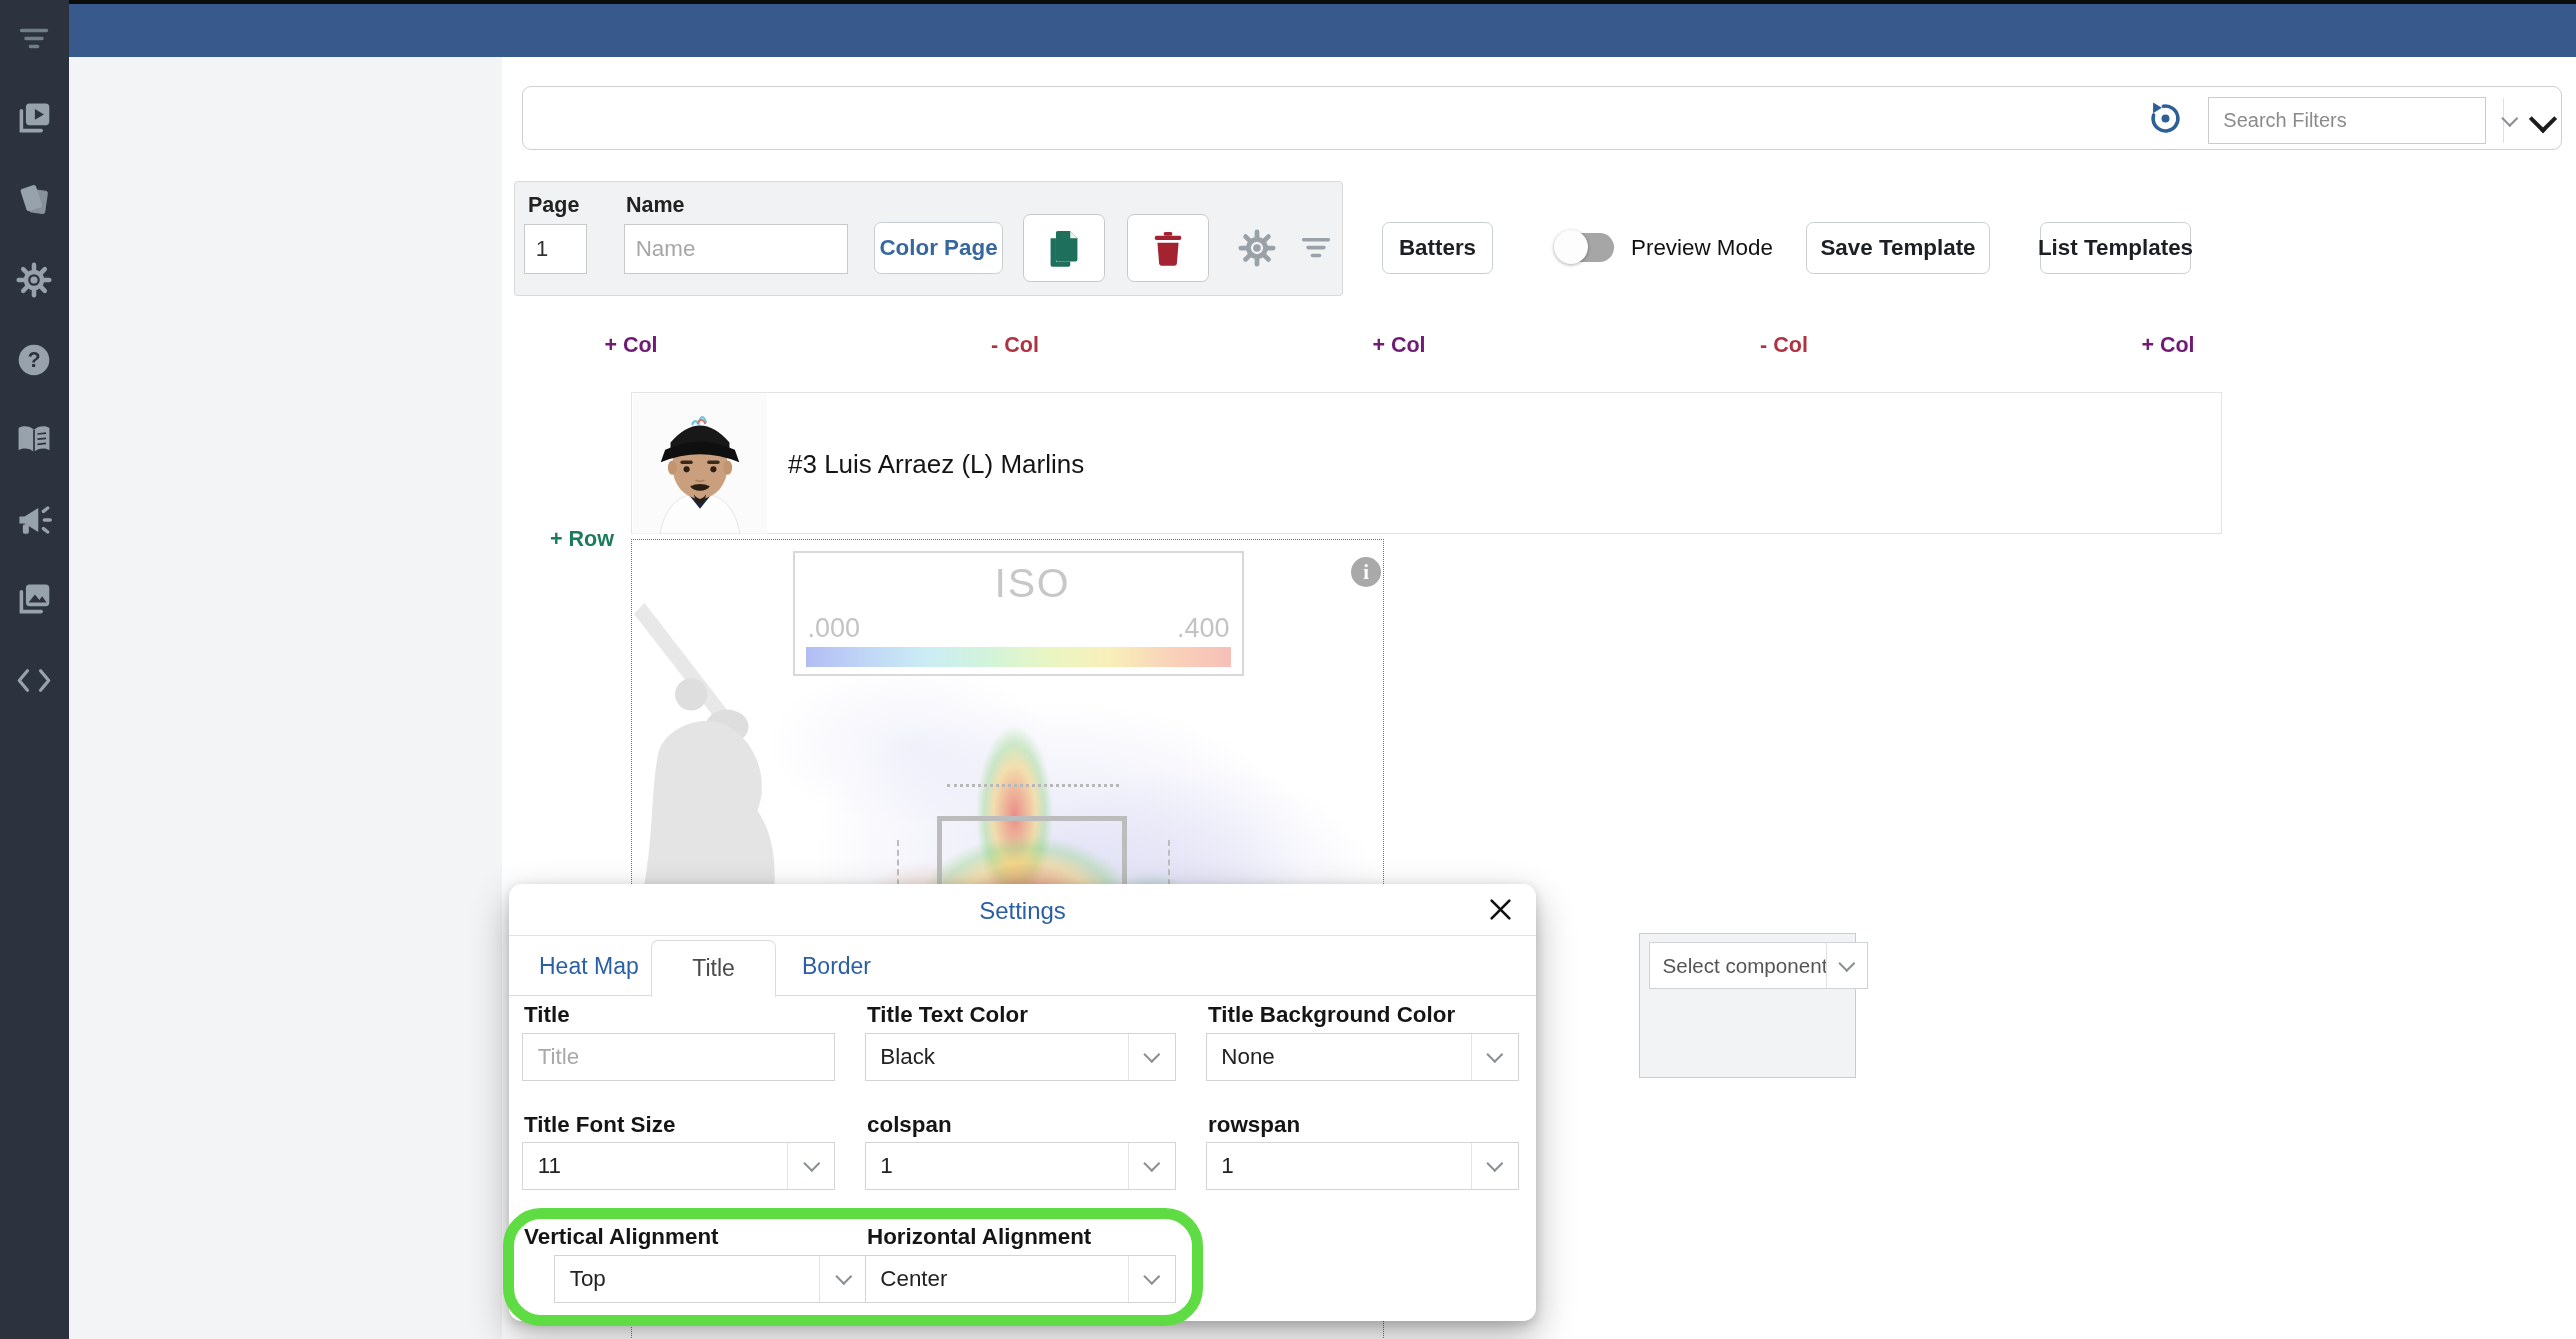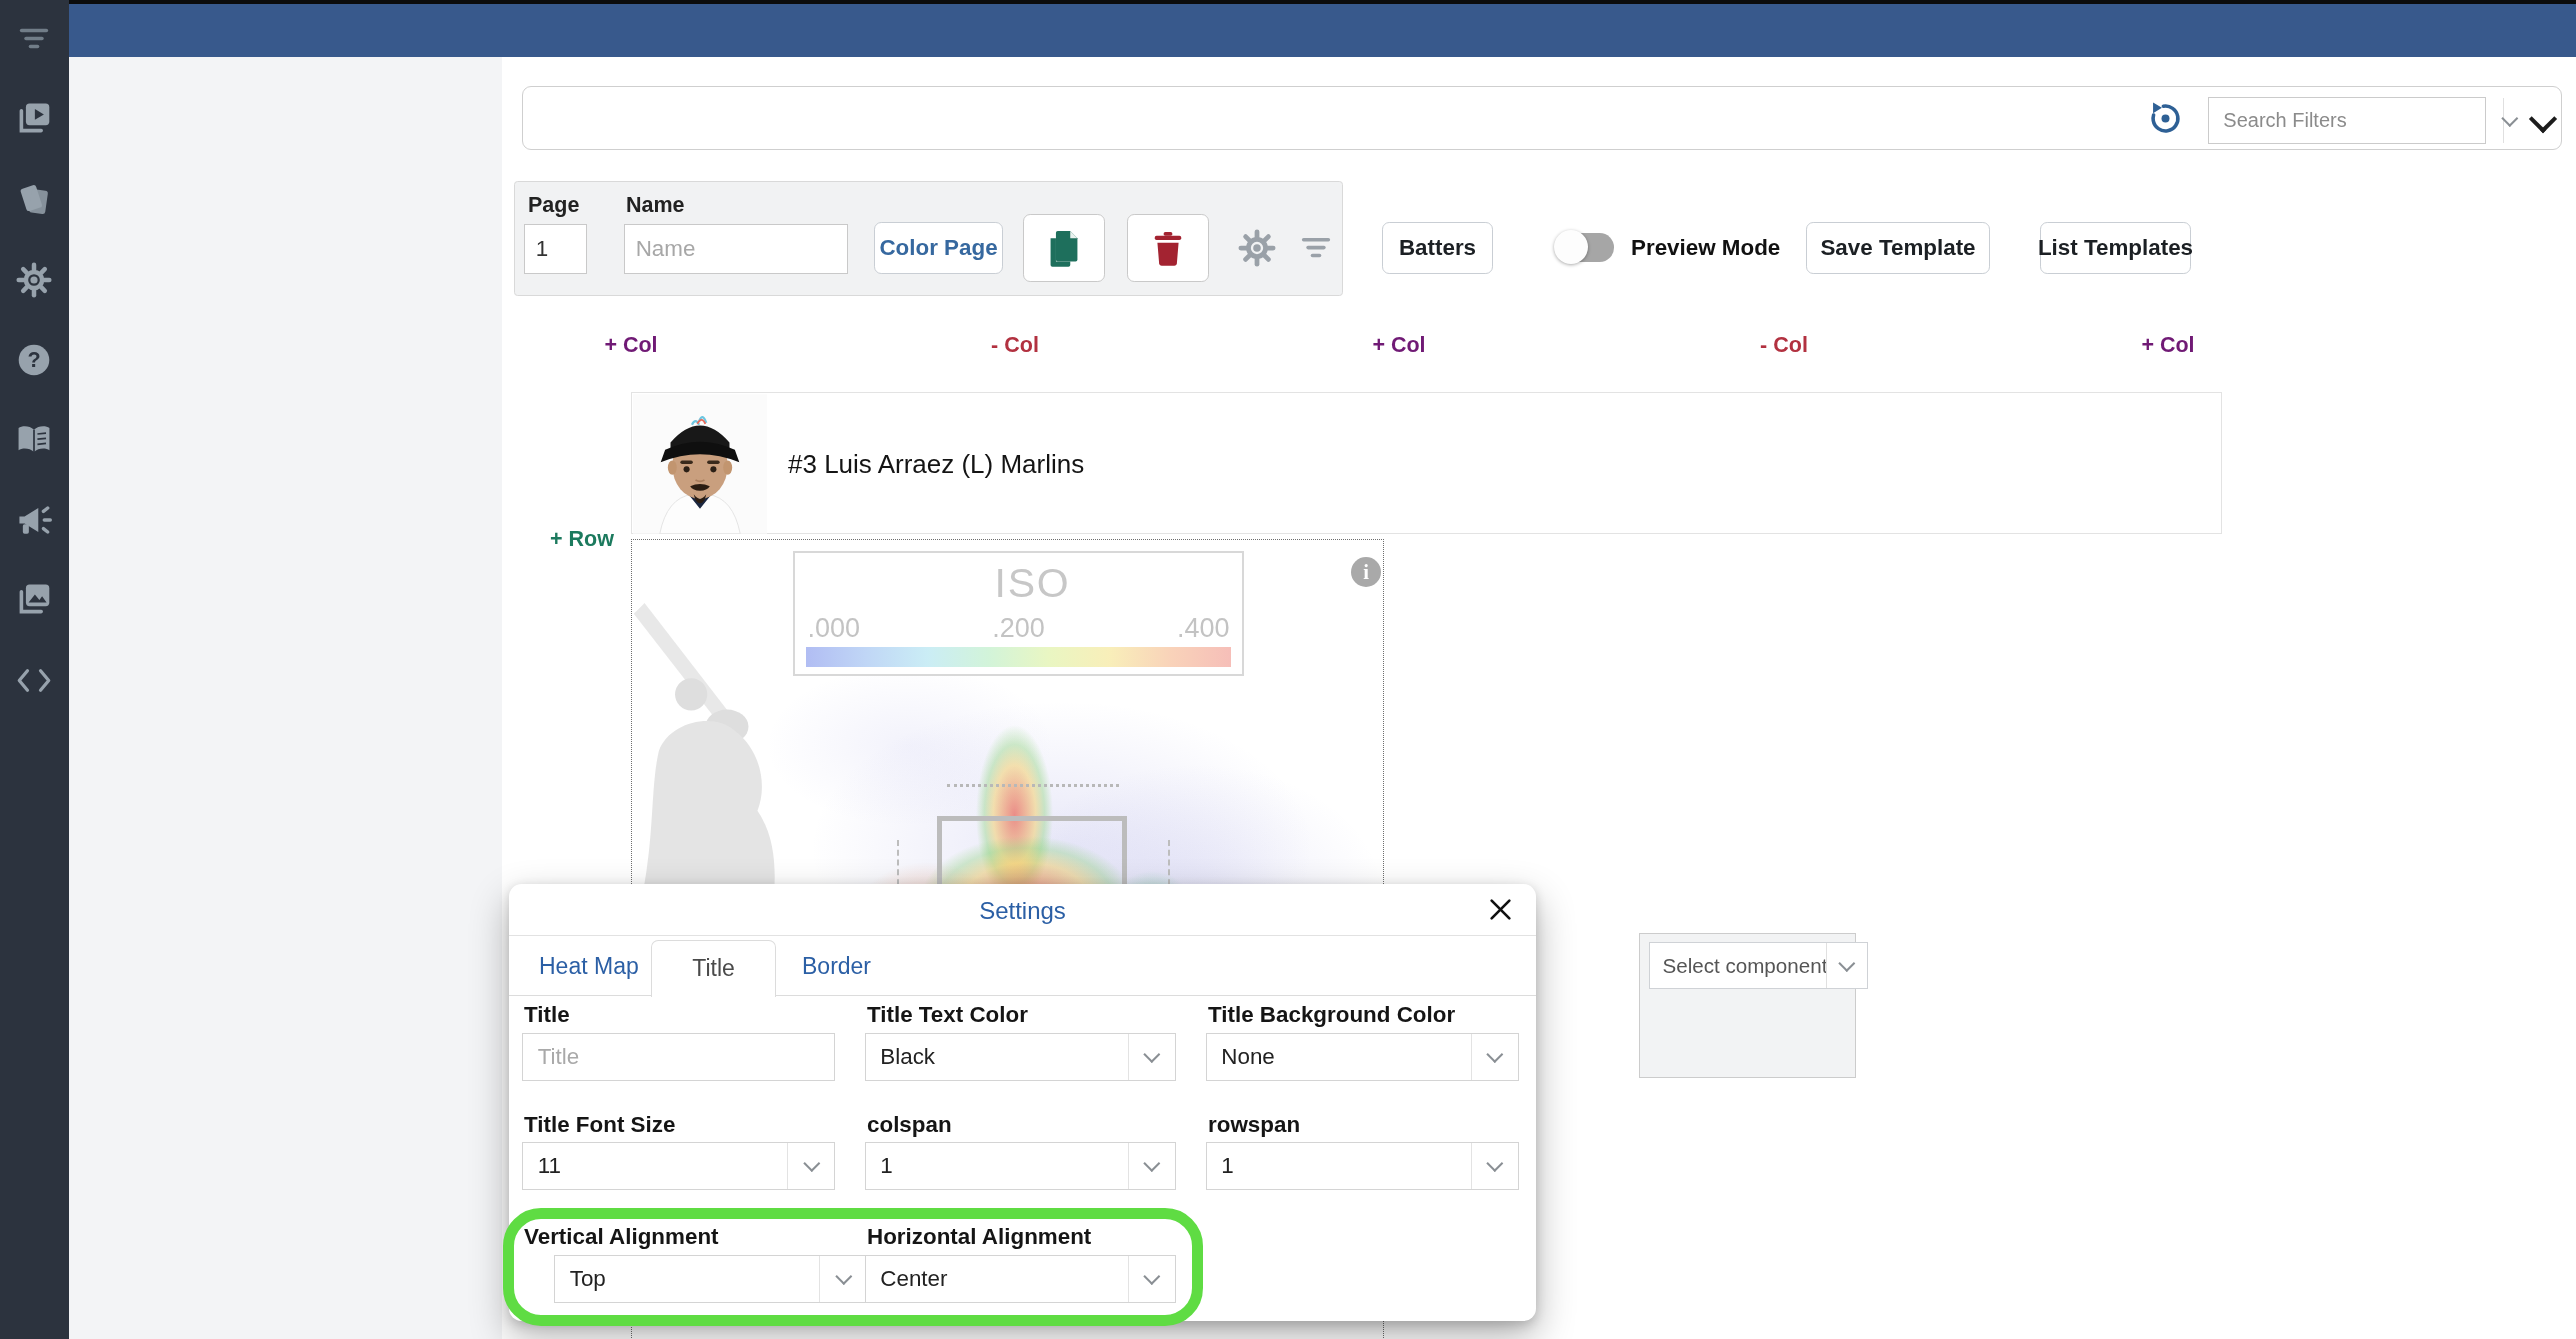--- a/index.html
+++ b/index.html
@@ -54,21 +54,21 @@
   .tinput { position:absolute; background:#fff; border:0.9px solid #c9c9c9; font-size:22.4px; color:#333; padding:0 10.7px;
          outline:none; font-family:"Liberation Sans", sans-serif; }
   .tinput::placeholder { color:#a7a7a7; }
   .iconbtn { position:absolute; background:#fff; border:0.9px solid #c9c9c9; border-radius:7.2px; display:flex;
          align-items:center; justify-content:center; cursor:pointer; }
 
   
   .toggle { position:absolute; left:1558px; top:233px; width:56px; height:29px; background:#a6a6a6; border-radius:14.3px; cursor:pointer; z-index:2; }
   .toggle .knob { position:absolute; left:-3.6px; top:-2.7px; width:34px; height:34px; background:#fdfdfd; border-radius:50%;
          box-shadow:0 0.9px 3.6px rgba(0,0,0,.35); }
-  .plainlabel { position:absolute; font-size:22.4px; font-weight:700; color:#111; z-index:2; white-space:nowrap; }
+  .plainlabel { position:absolute; font-size:22.4px; font-weight:400; color:#111; z-index:2; white-space:nowrap; }
 
   
   .colctl { position:absolute; top:333px; transform:translateX(-50%); font-size:21.5px; font-weight:700; cursor:pointer; z-index:2; white-space:nowrap; }
   .colctl.add { color:#701a75; } .colctl.remove { color:#b23140;text-align:center; }
   .rowctl { position:absolute; left:582px; top:527px; transform:translateX(-50%); font-size:21.5px; font-weight:700; color:#1c7a5e; cursor:pointer; z-index:2; }
 
   
   .playercard { position:absolute; left:631px; top:392px; width:1591px; height:142px; background:#fff; border:0.9px solid #e3e3e3; z-index:1; }
   .playername { position:absolute; left:156px; top:0; height:142px; display:flex; align-items:center; font-size:26px; color:#141414; }
 
@@ -376,21 +376,20 @@
     <div class="blob" style="left:484px;top:331px;width:72px;height:54px;background:radial-gradient(closest-side,rgba(110,200,150,.45),rgba(110,200,150,0));"></div>
 
     <div class="szdot"></div>
     <div class="szdash" style="left:265px;"></div>
     <div class="szdash" style="left:536px;"></div>
     <div class="szone"></div>
 
     <div class="hmlegend">
       <div class="hmtitle">ISO</div>
       <span class="hmtick" style="left:12.5px;">.000</span>
-      <span class="hmtick" style="left:0;right:0;text-align:center;">.200</span>
       <span class="hmtick" style="right:12.5px;">.400</span>
       <div class="hmbar"></div>
     </div>
     <div class="infoicon">i</div>
   </div>
 
   <div class="pickpanel">
     <div class="selectbox">
       <div class="stext">Select component</div>
       <div class="scaret">

